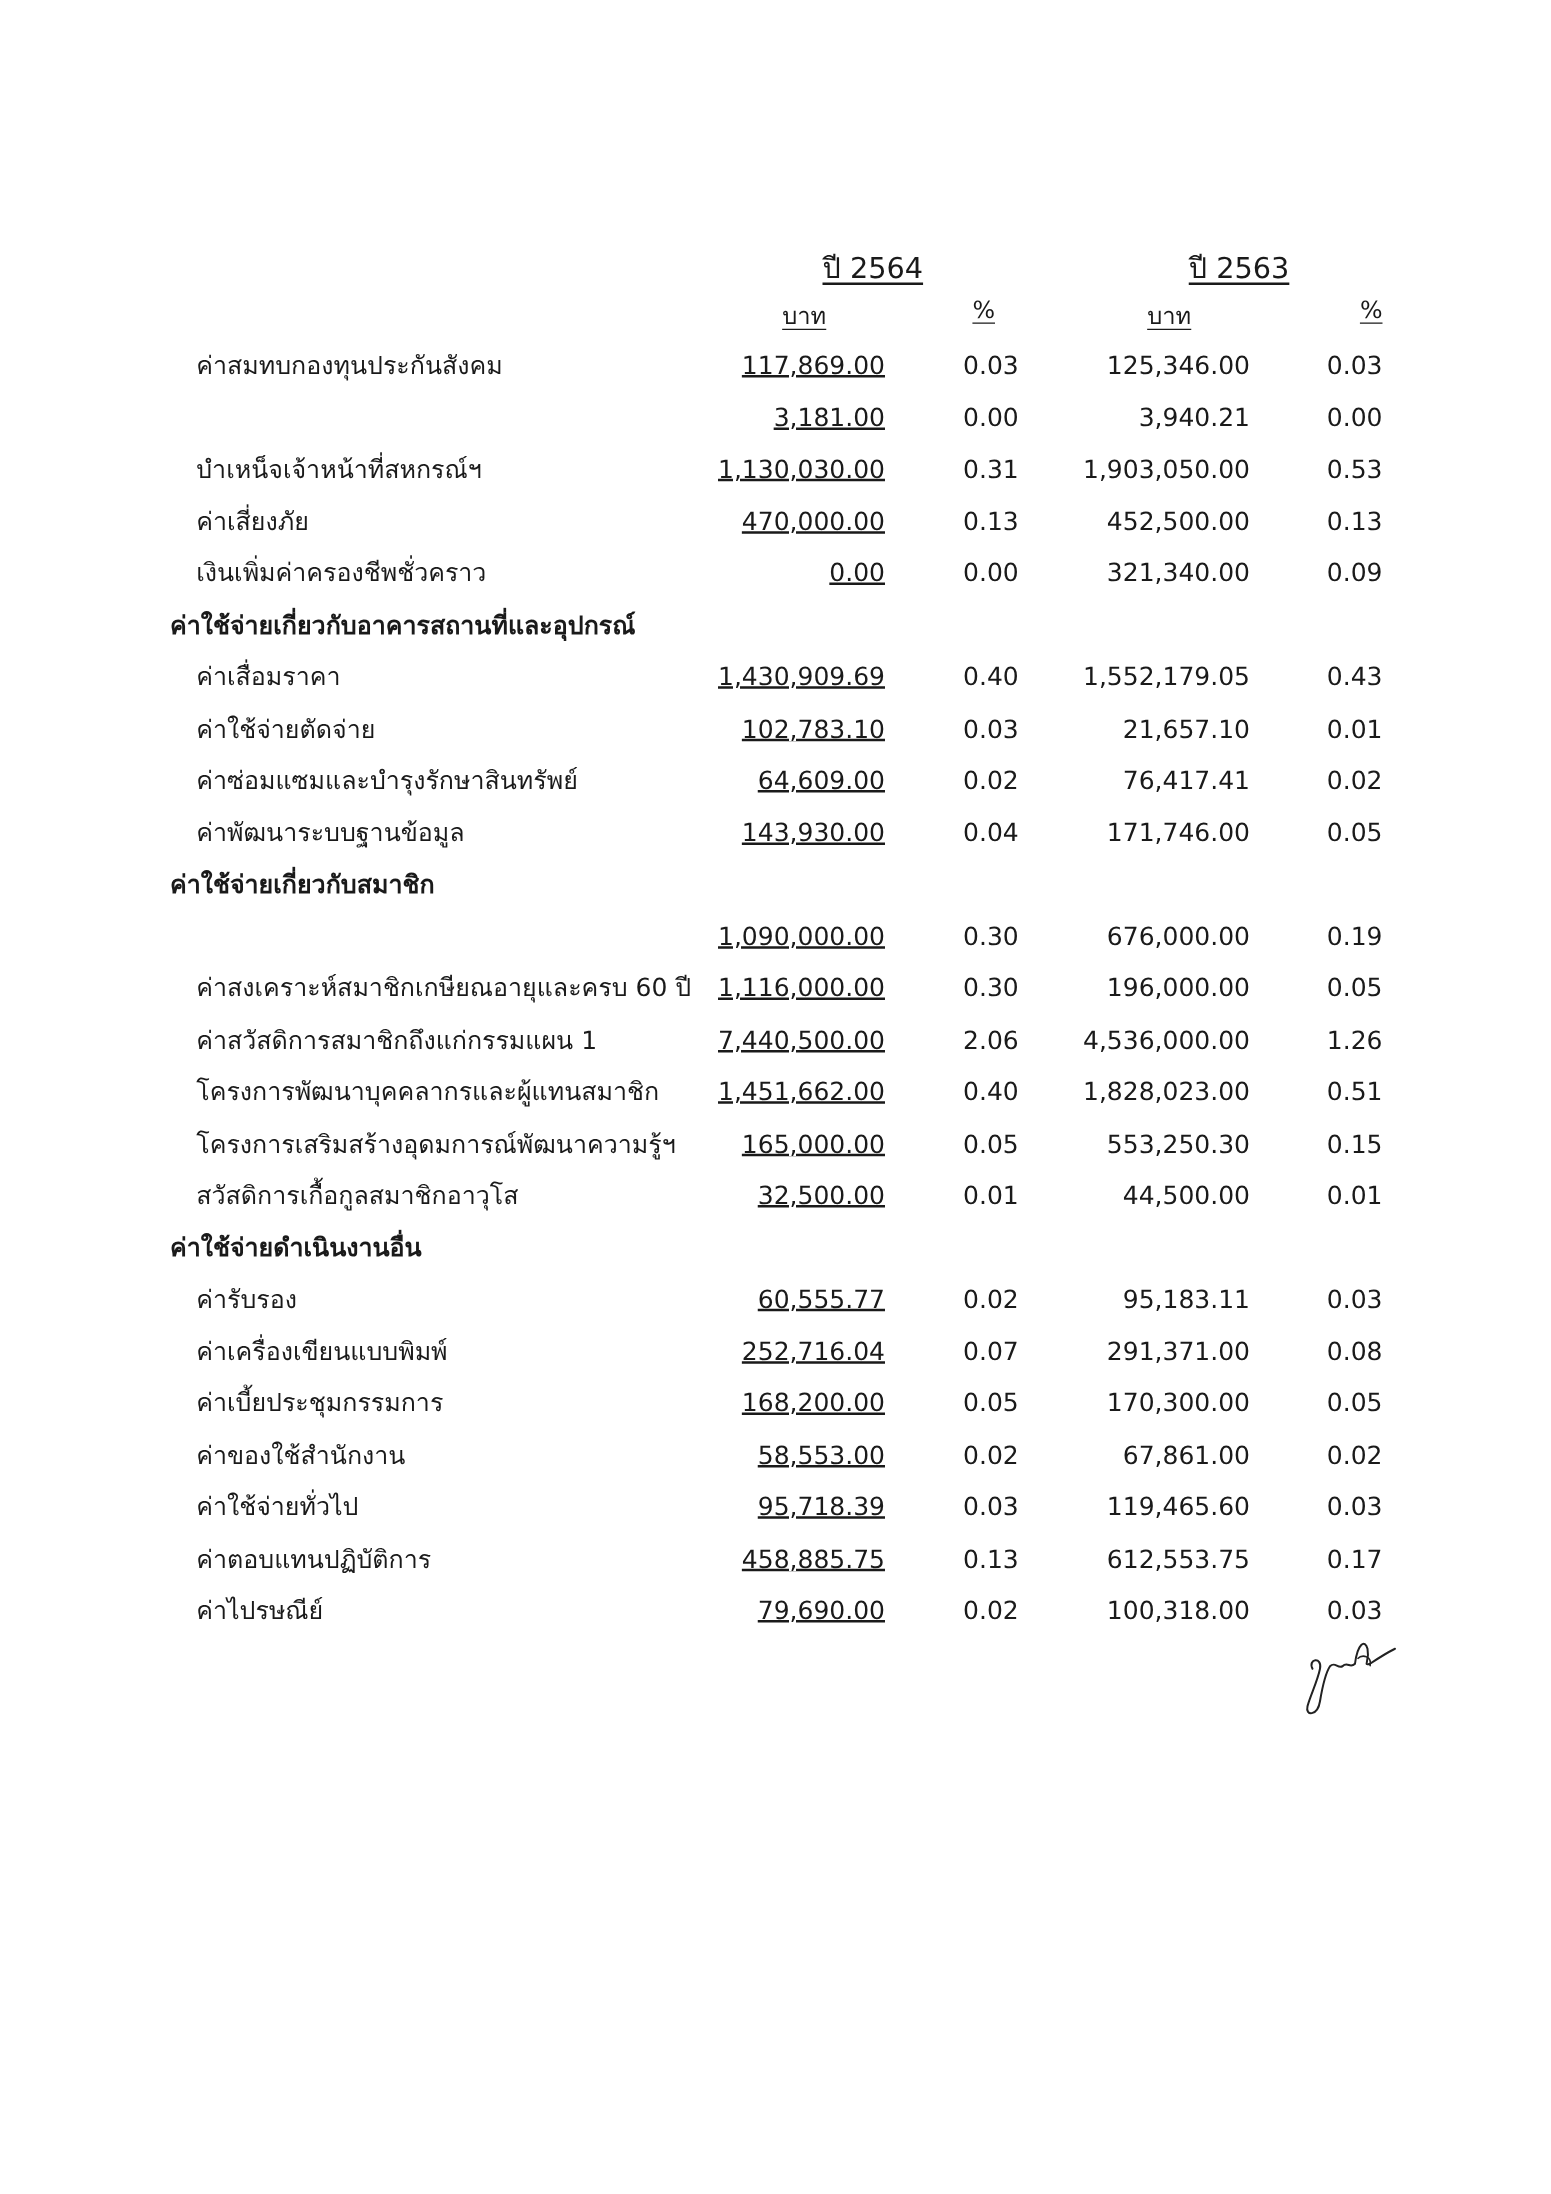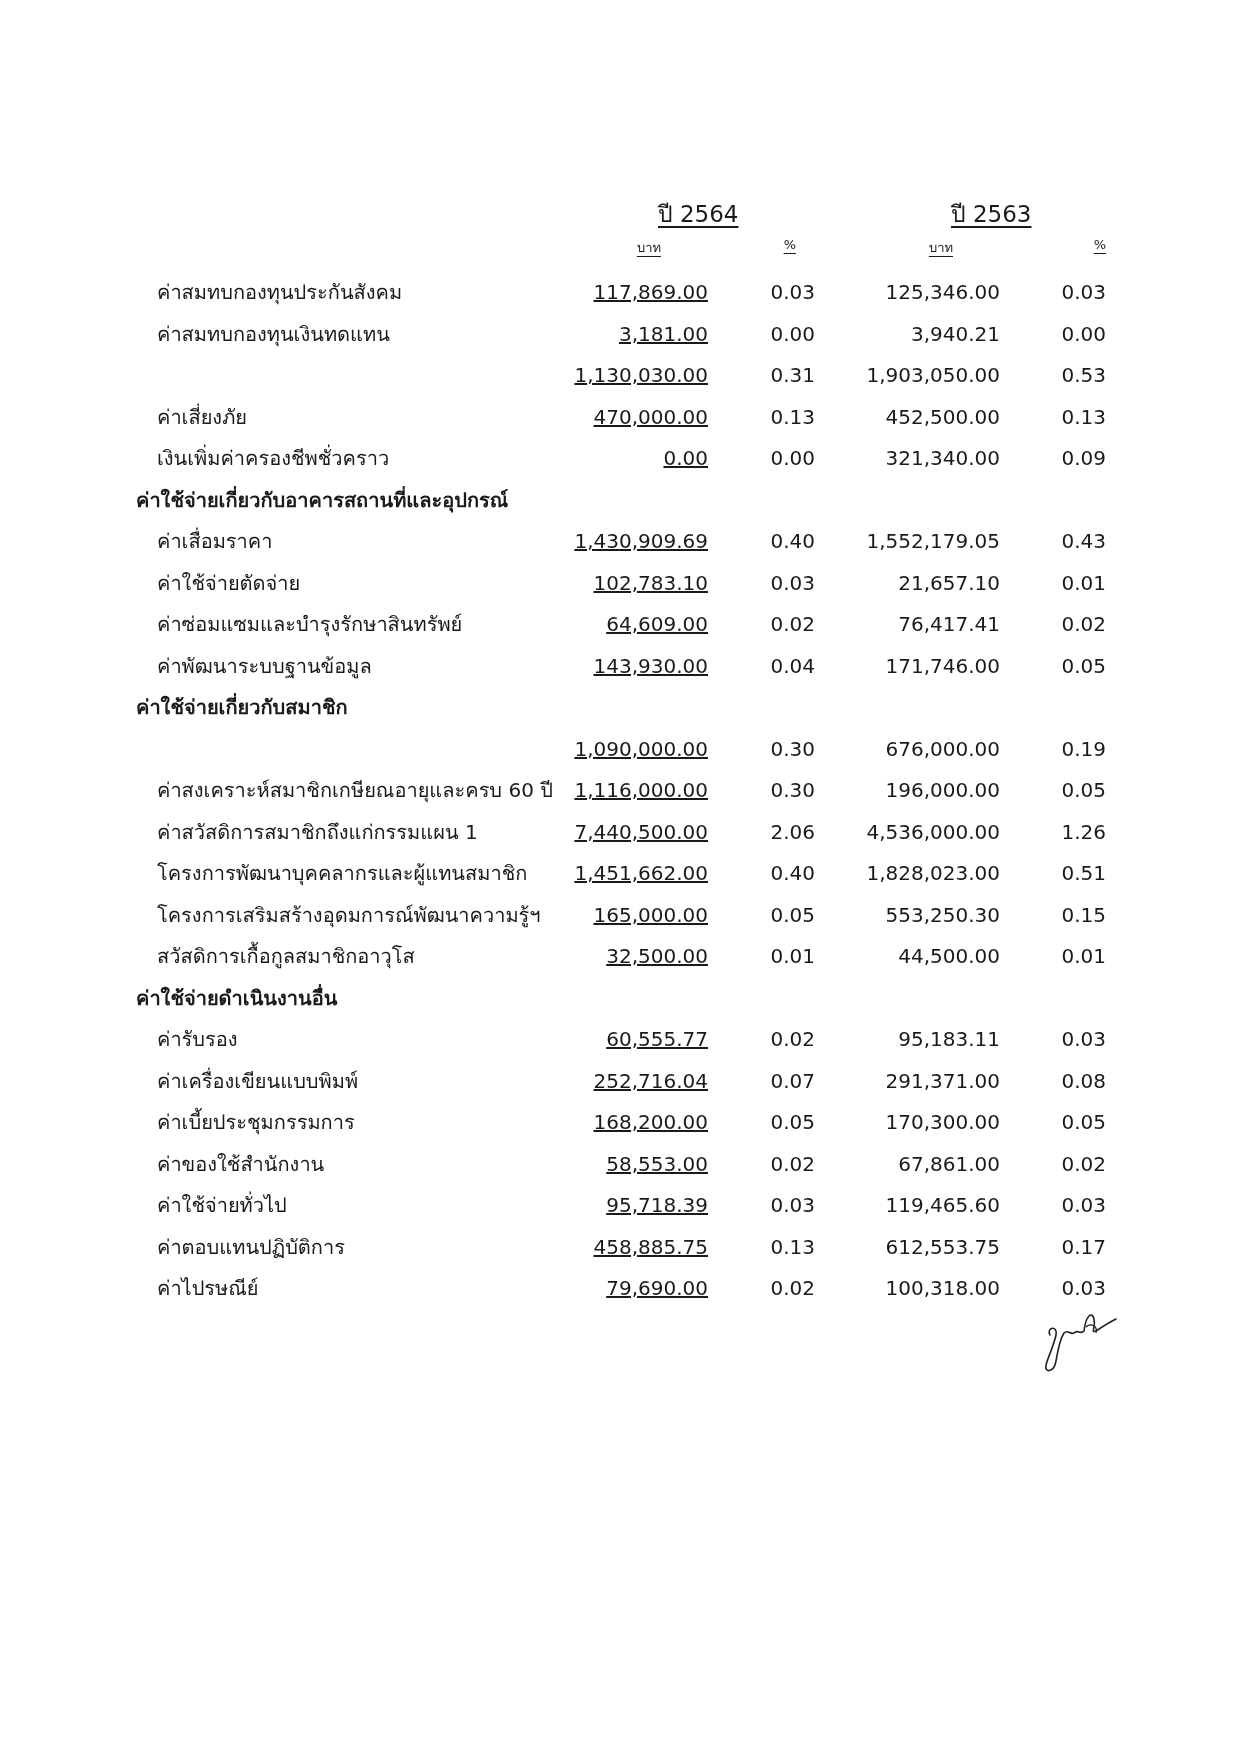--- a/index.html
+++ b/index.html
@@ -1,20 +1,20 @@
 <!DOCTYPE html>
 <html><head>
 <meta charset="utf-8">
 <style>
   html, body { margin: 0; padding: 0; background: #ffffff; }
   body { width: 1241px; height: 1755px; position: relative; overflow: hidden;
          font-family: "DejaVu Sans", "Liberation Sans", sans-serif; color: #1a1a1a; }
   .page { position: absolute; left: 0; top: 0; width: 1241px; height: 1755px; }
   .year { position: absolute; top: 196px; font-size: 23px; text-decoration: underline; text-underline-offset: 4px; font-weight: 500; }
-  .colhead { position: absolute; top: 237px; font-size: 13px; text-decoration: underline; text-underline-offset: 4px; text-align: right; }
+  .colhead { position: absolute; top: 237px; font-size: 19px; text-decoration: underline; text-underline-offset: 4px; text-align: right; }
   .rows { position: absolute; left: 0; top: 272px; width: 1241px; }
   .row { position: relative; height: 41.5px; font-size: 20px; line-height: 41.5px; white-space: nowrap; }
   .row .label { position: absolute; left: 157px; }
   .row.section .label { left: 136px; font-weight: bold; }
   .row .num { position: absolute; text-align: right; }
   .c1 { right: 533px; text-decoration: underline; }
   .c2 { right: 426px; }
   .c3 { right: 241px; }
   .c4 { right: 135px; }
   .sig { position: absolute; left: 1040px; top: 1305px; width: 80px; height: 70px; }
@@ -33,27 +33,27 @@
 
   <div class="rows" id="rows">
       <div class="row">
         <span class="label">ค่าสมทบกองทุนประกันสังคม</span>
         <span class="num c1">117,869.00</span>
         <span class="num c2">0.03</span>
         <span class="num c3">125,346.00</span>
         <span class="num c4">0.03</span>
       </div>
       <div class="row">
-        <span class="label">ค่าสมทบกองทุนเงินทดแทน</span>
         <span class="num c1">3,181.00</span>
         <span class="num c2">0.00</span>
         <span class="num c3">3,940.21</span>
         <span class="num c4">0.00</span>
       </div>
       <div class="row">
+        <span class="label">บำเหน็จเจ้าหน้าที่สหกรณ์ฯ</span>
         <span class="num c1">1,130,030.00</span>
         <span class="num c2">0.31</span>
         <span class="num c3">1,903,050.00</span>
         <span class="num c4">0.53</span>
       </div>
       <div class="row">
         <span class="label">ค่าเสี่ยงภัย</span>
         <span class="num c1">470,000.00</span>
         <span class="num c2">0.13</span>
         <span class="num c3">452,500.00</span>

